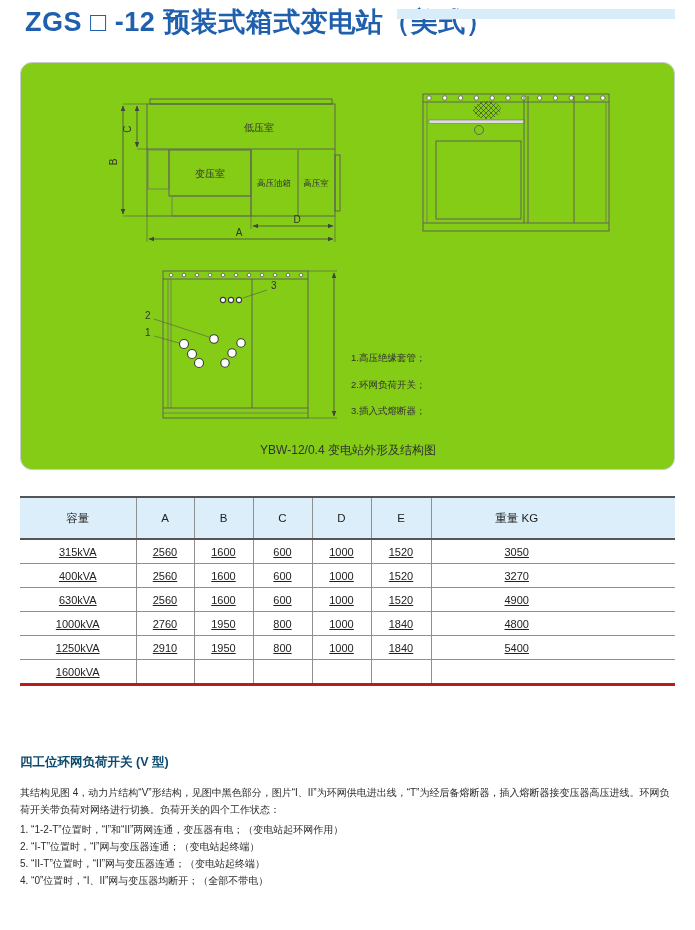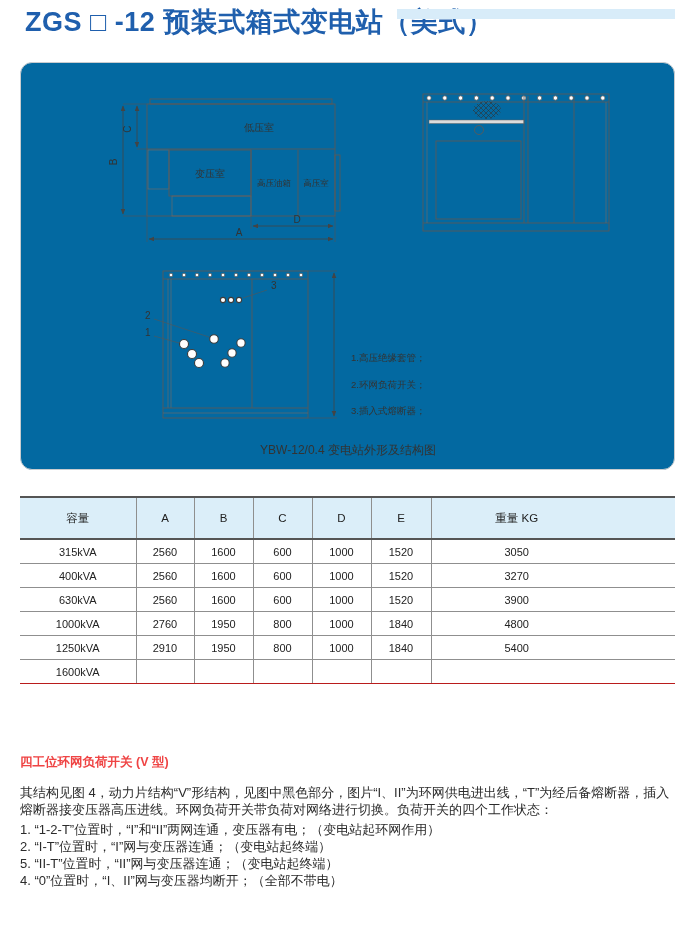--- a/index.html
+++ b/index.html
@@ -10,21 +10,21 @@
   .title{
     position:absolute;left:25px;top:4px;font-size:27px;font-weight:bold;
     color:var(--accent-blue,#1f5fad);letter-spacing:.5px;white-space:nowrap;
   }
   .title-bar{
     position:absolute;left:397px;top:9px;width:278px;height:10px;
     background:var(--bar-blue,#d8ecf9);
   }
   .figure-panel{
     position:absolute;left:20px;top:62px;width:653px;height:406px;
-    border:1px solid #c9cccf;border-radius:12px;background:#0369a1;
+    border:1px solid #c9cccf;border-radius:12px;background:#84cc16;
   }
   .figure-panel svg{display:block;}
   svg text{fill:#333;font-family:"Liberation Sans","DejaVu Sans",sans-serif;}
   .ln{stroke:#5a5a5a;stroke-width:.9;fill:none;}
   .thin{stroke:#6a6a6a;stroke-width:.7;fill:none;}
   .dim{stroke:#444;stroke-width:.8;fill:none;marker-start:url(#arr);marker-end:url(#arr);}
   .ext{stroke:#555;stroke-width:.6;}
   .bolts circle{fill:#fff;stroke:#5a5a5a;stroke-width:.8;}
   .bushing{fill:#fff;stroke:#3c3c3c;stroke-width:1.1;}
   .lbl{font-size:10px;}
@@ -34,28 +34,28 @@
 
   .spec-table{
     position:absolute;left:20px;top:496px;width:655px;
     border-collapse:collapse;table-layout:fixed;font-size:11px;color:#222;
   }
   .spec-table th{
     background:var(--table-header-bg,#dbeef9);
     border-top:2px solid #555;border-bottom:2px solid #555;
     height:38px;font-weight:normal;font-size:11.5px;margin-top:40px;
   }
-  .spec-table td{height:21px;text-align:center;border-top:1px solid #8f8f8f;}
+  .spec-table td{height:21px;text-align:center;border-top:1px solid #8f8f8f;text-decoration:underline;}
   .spec-table th:not(:last-child),.spec-table td:not(:last-child){border-right:1px solid #8f8f8f;}
   .spec-table th:last-child,.spec-table td:last-child{padding-right:74px;}
-  .spec-table tbody tr:last-child td{border-bottom:1px solid #b91c1c;}
+  .spec-table tbody tr:last-child td{border-bottom:3px solid #b91c1c;}
 
   .text-section{position:absolute;left:20px;top:754px;width:658px;color:#2b2b2b;}
-  .text-section h2{font-size:12.5px;font-weight:bold;color:#ef4444;margin:0 0 14px 0;}
-  .text-section p{margin:0;font-size:13px;line-height:17px;}
+  .text-section h2{font-size:12.5px;font-weight:bold;color:#0c4a6e;margin:0 0 14px 0;}
+  .text-section p{margin:0;font-size:10px;line-height:17px;}
   .text-section p.intro{margin-bottom:3px;line-height:16.5px;}
 </style>
 </head>
 <body>
 
 <div class="title">ZGS □ -12 预装式箱式变电站（美式）</div>
 <div class="title-bar"></div>
 
 <div class="figure-panel">
   <svg width="653" height="406" viewBox="0 0 653 406">
@@ -241,21 +241,21 @@
       <td>1520</td>
       <td>3270</td>
     </tr>
     <tr>
       <td>630kVA</td>
       <td>2560</td>
       <td>1600</td>
       <td>600</td>
       <td>1000</td>
       <td>1520</td>
-      <td>3900</td>
+      <td>4900</td>
     </tr>
     <tr>
       <td>1000kVA</td>
       <td>2760</td>
       <td>1950</td>
       <td>800</td>
       <td>1000</td>
       <td>1840</td>
       <td>4800</td>
     </tr>

